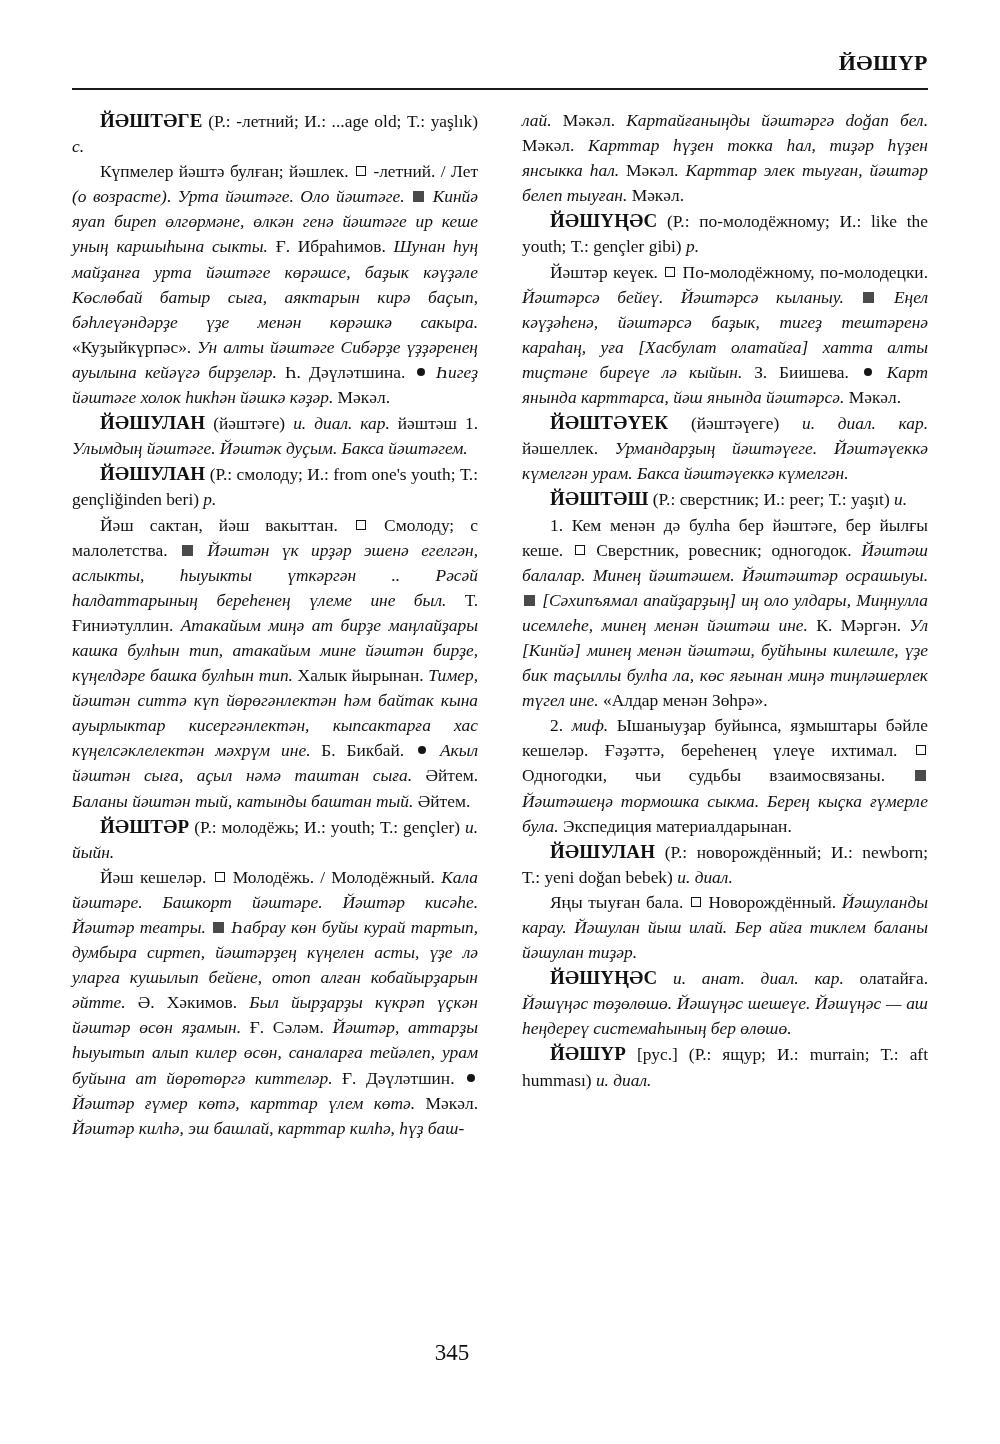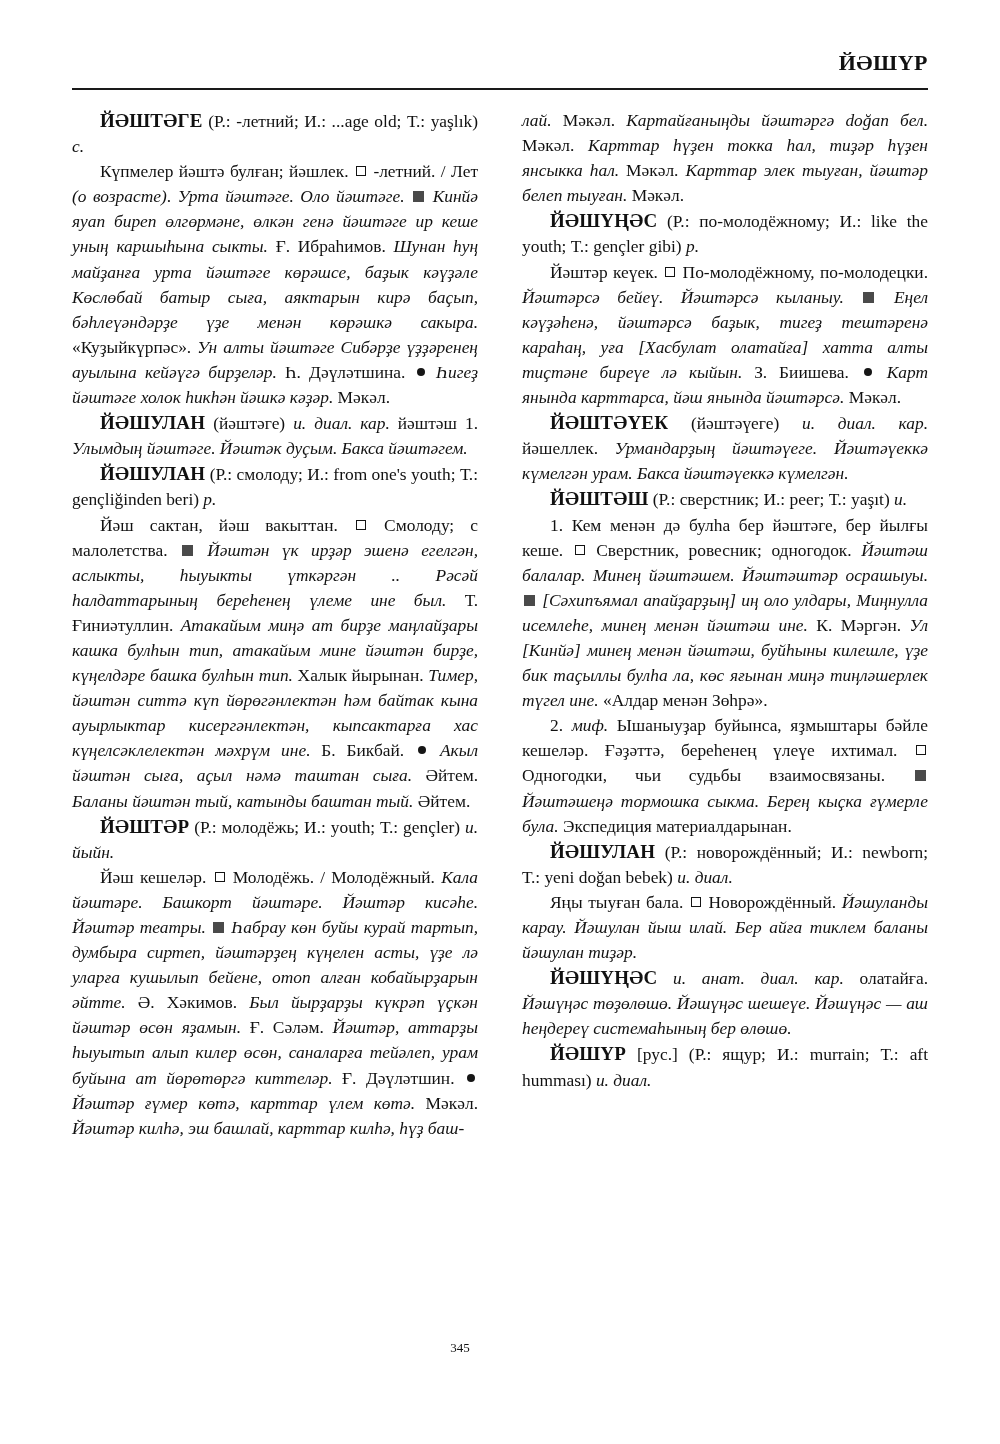--- a/index.html
+++ b/index.html
@@ -112,25 +112,25 @@
     width: 8px;
     height: 8px;
     border-radius: 50%;
     background: #161616;
     vertical-align: 2px;
     margin: 0 3px;
   }
   
   .folio {
     position: absolute;
-    left: 12px;
+    left: 4px;
     top: 1340px;
     width: 896px;
     text-align: center;
-    font-size: 13px;
+    font-size: 23px;
   }
 </style>
 </head>
 <body>
 
 <div class="page">
 
   <div class="runhead">ЙӘШҮР</div>
   <div class="rule"></div>
 

